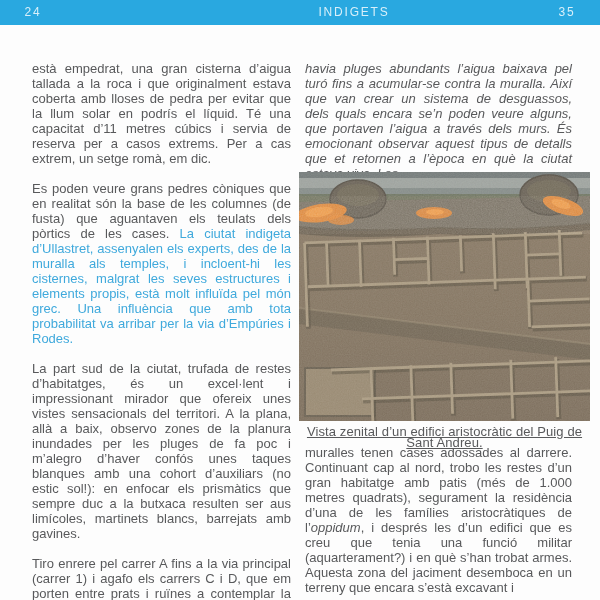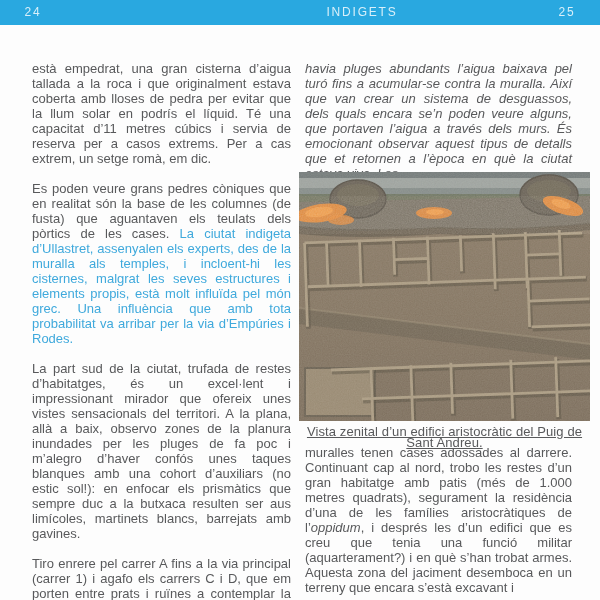--- a/index.html
+++ b/index.html
@@ -2,21 +2,21 @@
 <html><head>
 <meta charset="utf-8">
 <style>
   html,body{margin:0;padding:0;background:#ffffff;}
   .page{position:relative;width:600px;height:600px;background:#fdfdfd;overflow:hidden;
         font-family:"Liberation Sans", sans-serif;}
   
   .topbar{position:absolute;left:0;top:0;width:600px;height:25px;background:#29a8e0;}
   .topbar span{position:absolute;top:0;line-height:25px;font-size:12px;letter-spacing:1.8px;
         color:rgba(255,255,255,0.82);white-space:nowrap;transform:translateX(-50%);}
-  .pn-left{left:33px;} .rh-author{left:224px;} .rh-chapter{left:362px;} .pn-right{left:567px;}
+  .pn-left{left:33px;} .rh-author{left:224px;} .rh-chapter{left:354px;} .pn-right{left:567px;}
   
   .col{position:absolute;}
   .col-left{left:32px;top:61px;width:259px;}
   .col-right-top{left:305px;top:61px;width:267px;font-style:italic;}
   .col-right-bottom{left:305px;top:445px;width:267px;}
   .col p{margin:0 0 15px 0;font-size:13px;line-height:15px;color:#58595b;
         text-align:justify;hyphens:none;}
   .col p:last-child{margin-bottom:0;}
   .hl{color:#3fa9dc;}
   
@@ -26,21 +26,21 @@
         font-size:13px;line-height:11px;color:#58595b;letter-spacing:0.1px;text-decoration:underline;}
 </style>
 </head>
 <body>
 
 <div class="page">
 
   <header class="topbar">
     <span class="pn-left">24</span>
     <span class="rh-chapter">INDIGETS</span>
-    <span class="pn-right">25</span>
+    <span class="pn-right">35</span>
   </header>
 
   <section class="col col-left">
     <p>està empedrat, una gran cisterna d’aigua tallada a la roca i que originalment estava coberta amb lloses de pedra per evitar que la llum solar en podrís el líquid. Té una capacitat d’11 metres cúbics i servia de reserva per a casos extrems. Per a cas extrem, un setge romà, em dic.</p>
     <p><span>Es poden veure grans pedres còniques que en realitat són la base de les columnes (de fusta) que aguantaven els teulats dels pòrtics de les cases. </span><span class="hl">La ciutat indigeta d’Ullastret, assenyalen els experts, des de la muralla als temples, i incloent-hi les cisternes, malgrat les seves estructures i elements propis, està molt influïda pel món grec. Una influència que amb tota probabilitat va arribar per la via d’Empúries i Rodes.</span></p>
     <p>La part sud de la ciutat, trufada de restes d’habitatges, és un excel·lent i impressionant mirador que ofereix unes vistes sensacionals del territori. A la plana, allà a baix, observo zones de la planura inundades per les pluges de fa poc i m’alegro d’haver confós unes taques blanques amb una cohort d’auxiliars (no estic sol!): en enfocar els prismàtics que sempre duc a la butxaca resulten ser aus limícoles, martinets blancs, barrejats amb gavines.</p>
     <p>Tiro enrere pel carrer A fins a la via principal (carrer 1) i agafo els carrers C i D, que em porten entre prats i ruïnes a contemplar la part posterior de la llarga muralla occidental i les seves torres. És interessant observar com en va canviar l’accés amb el pas del temps (d’escales interiors helicoïdals a exteriors adossades). Un dels problemes que es van trobar els constructors de la ciutat del Puig de Sant Andreu és que quan hi</p>
   </section>
 
   <section class="col col-right-top">

